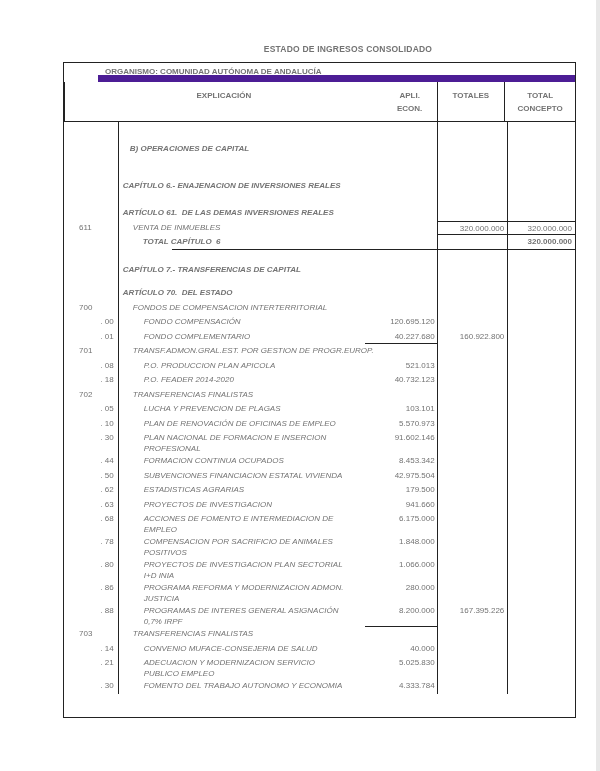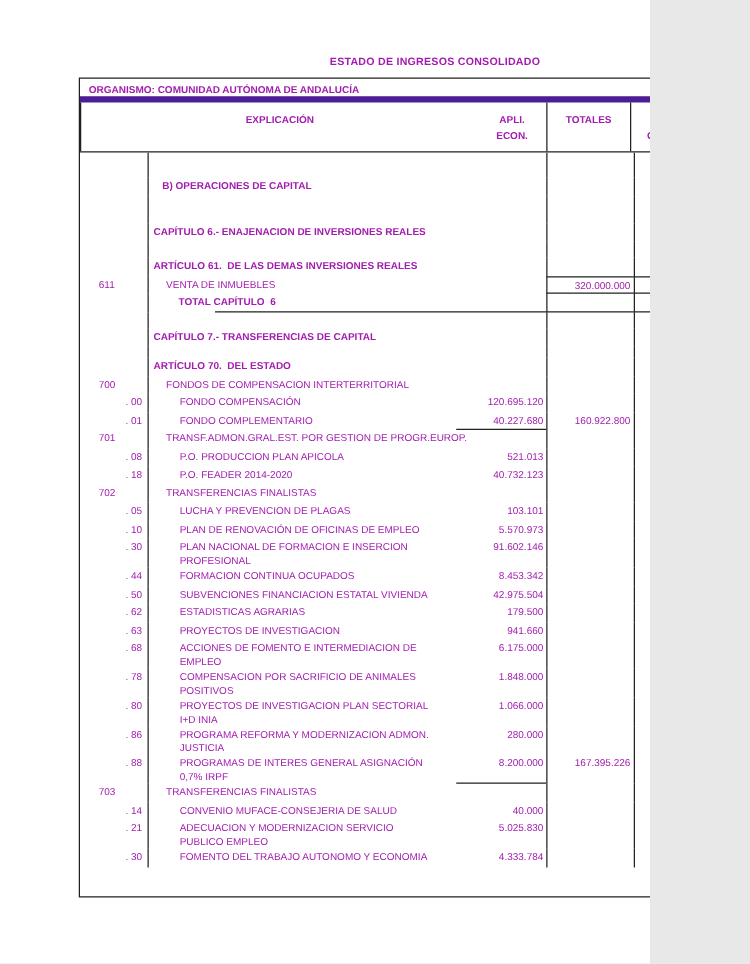--- a/index.html
+++ b/index.html
@@ -1,21 +1,21 @@
 <!DOCTYPE html>
 <html><head>
 <meta charset="utf-8">
 <style>
   html,body{margin:0;padding:0;background:#e8e8e8;}
   .page{
     position:relative;
-    width:520px;height:771px;
+    width:596px;height:771px;
     background:#ffffff;
     font-family:"Liberation Sans", sans-serif;
-    color:#a21caf;
+    color:#737373;
     overflow:hidden;
   }
   .doc-title{
     position:absolute;
     left:120px;top:44px;width:456px;
     text-align:center;
     font-size:8.5px;
     font-weight:bold;
     letter-spacing:.2px;
   }
@@ -25,22 +25,23 @@
     width:513px;height:656px;
     border:1px solid #222;
     box-sizing:border-box;
     font-size:8px;
   }
   .org-row{
     height:19px;
     line-height:18px;
     font-weight:bold;
     padding-left:7px;
-    border-bottom:5px solid #4c1d95;
+    border-bottom:7px solid #4c1d95;
     box-sizing:border-box;
+    margin-left:34px;
   }
   .head-row{
     display:flex;
     height:40px;
     border-bottom:1px solid #222;
     box-sizing:border-box;
     font-weight:bold;
   }
   .head-cell{
     box-sizing:border-box;
@@ -56,21 +57,21 @@
   .row{display:flex;min-height:14.5px;box-sizing:border-box;}
   .cell{
     box-sizing:border-box;
     line-height:10.5px;
     padding-top:2px;
   }
   .c-code{width:54px;}
   .c-exp{width:320px;border-left:1px solid #222;position:relative;}
   .c-con{width:71px;border-left:1px solid #222;text-align:right;padding-right:3px;}
   .c-tot{width:68px;border-left:1px solid #222;text-align:right;padding-right:3px;}
-  .c-exp .txt{display:block;white-space:pre-wrap;}
+  .c-exp .txt{display:block;white-space:pre-wrap;font-style:italic;}
   .row.spacer .cell{padding:0;}
   .row.bheader .c-exp{font-weight:bold;padding-left:11px;}
   .row.chapter .c-exp,
   .row.article .c-exp{font-weight:bold;padding-left:4px;}
   .row.concept .c-code,
   .row.entry .c-code{padding-left:15px;}
   .row.concept .c-exp,
   .row.entry .c-exp{padding-left:14px;}
   .row.sub .c-code{text-align:right;padding-right:4px;}
   .row.sub .c-exp{padding-left:25px;padding-right:88px;}

